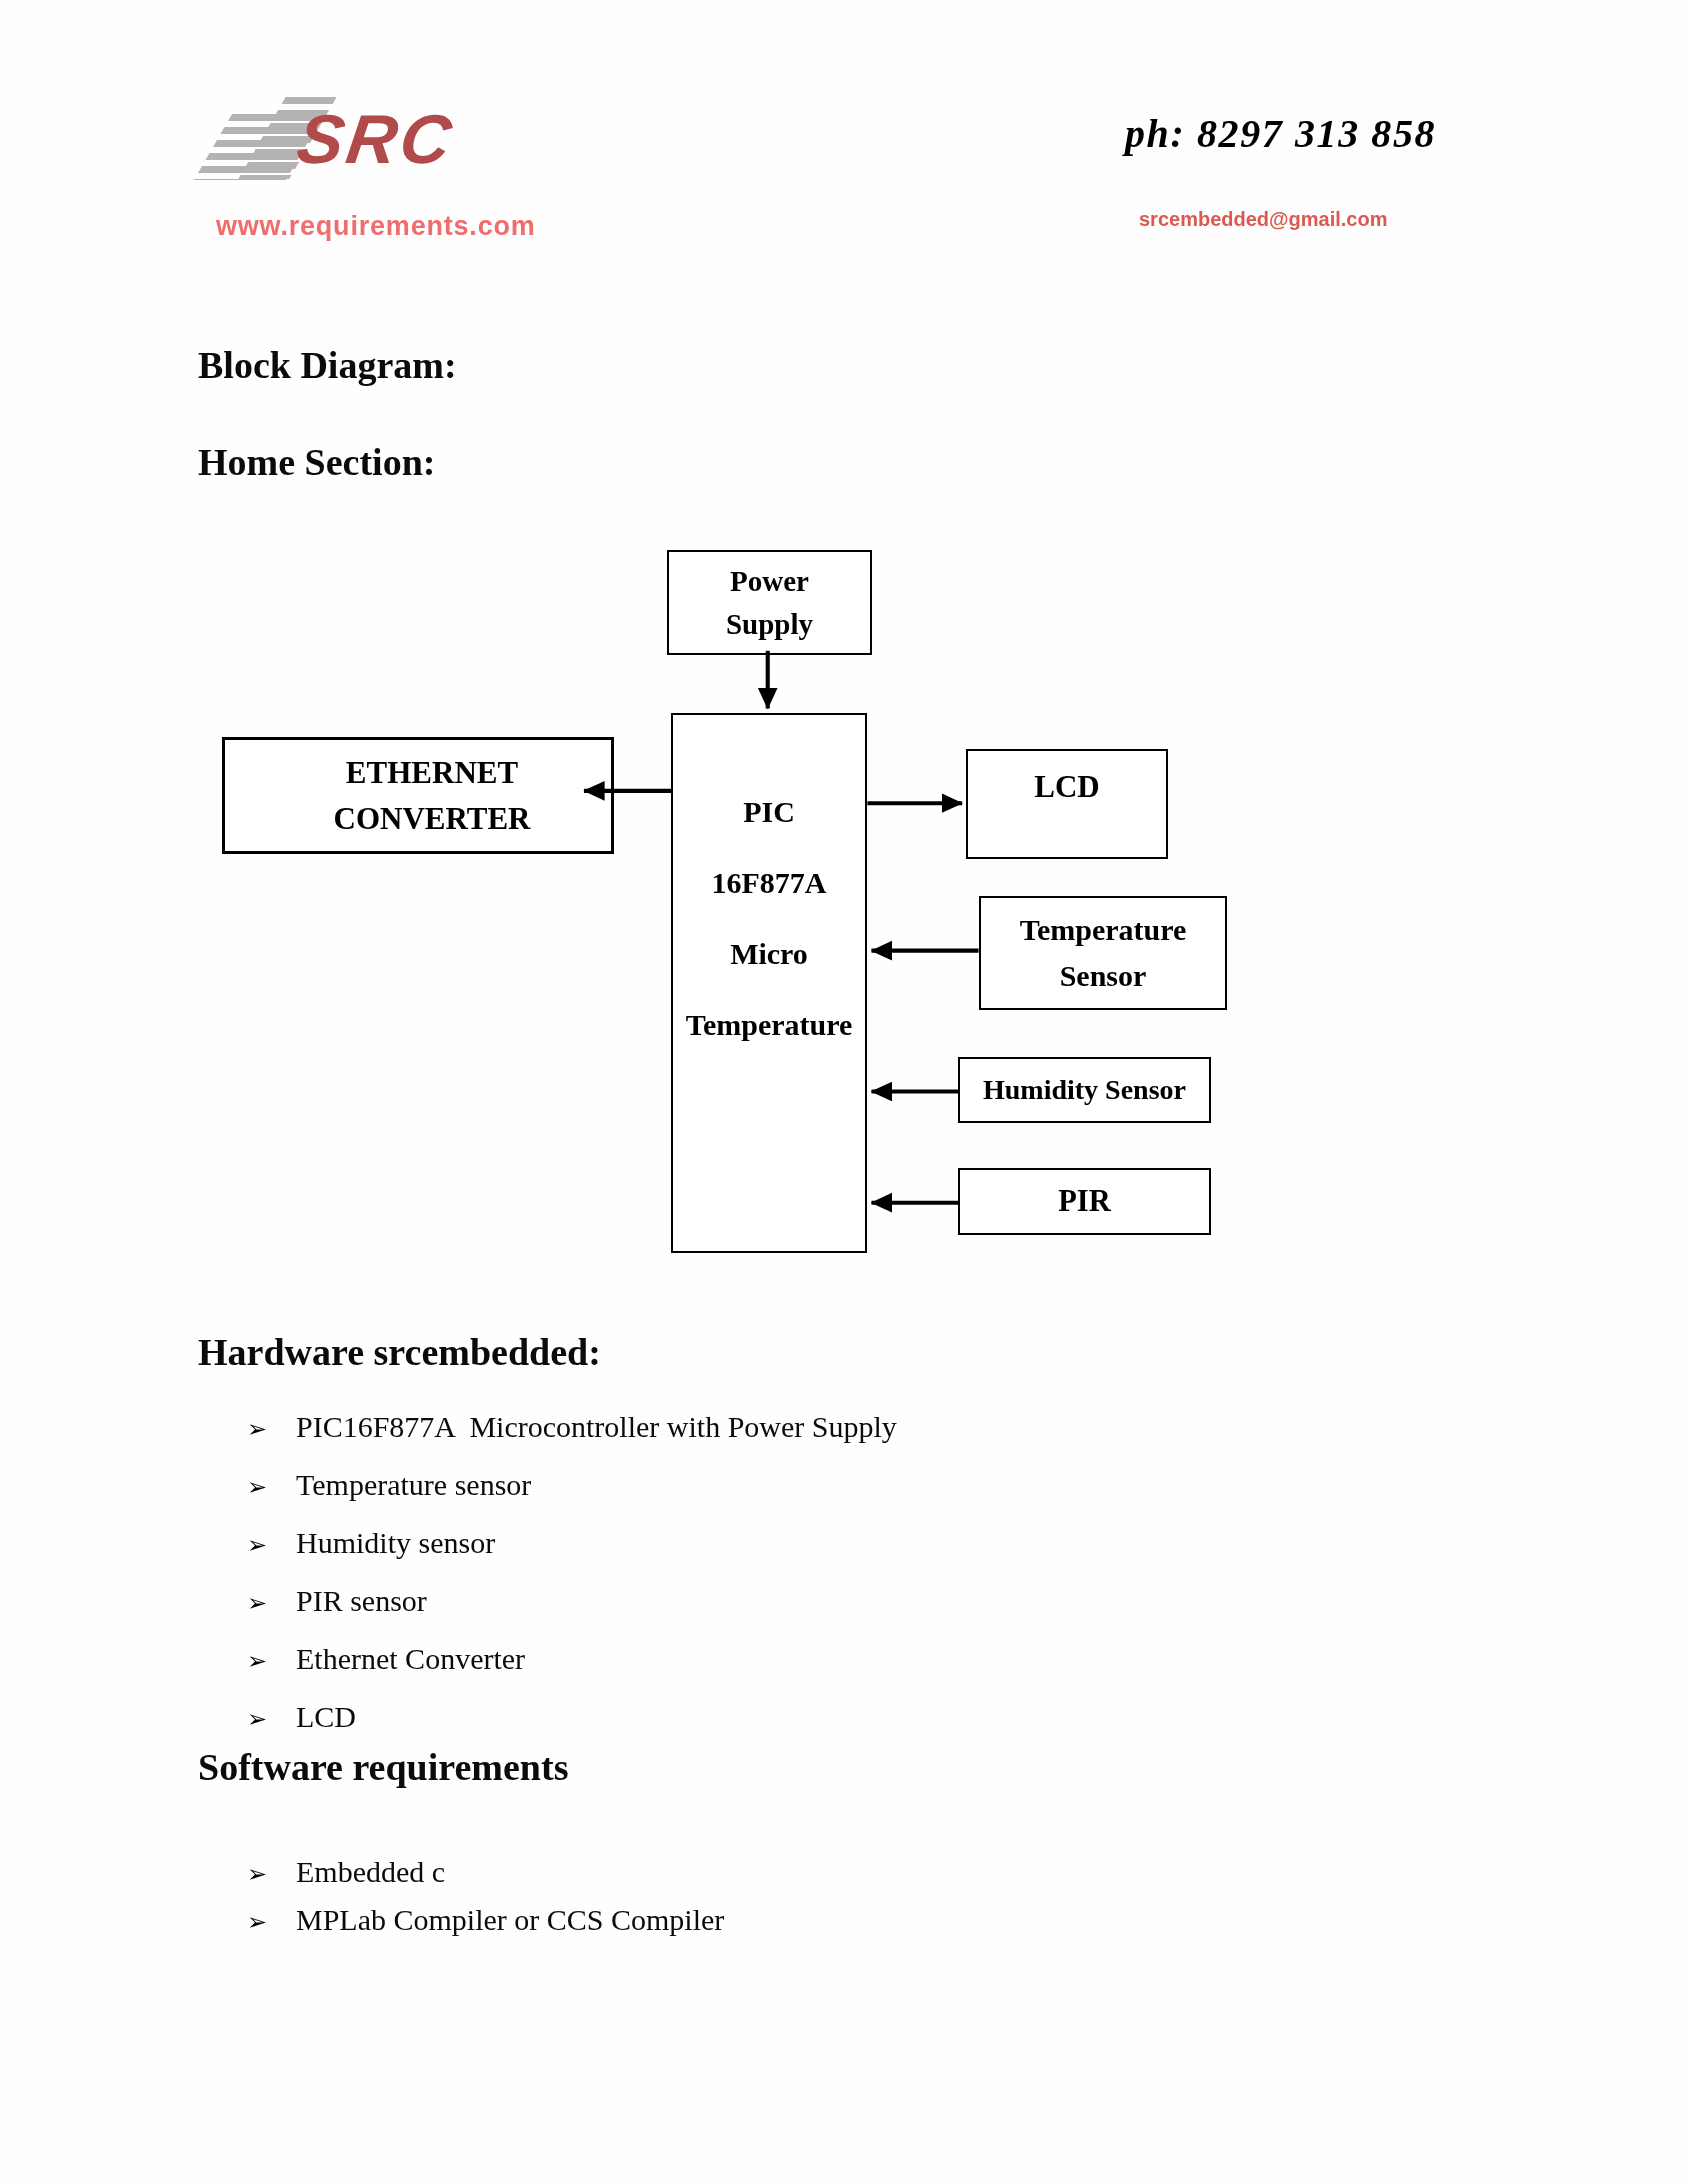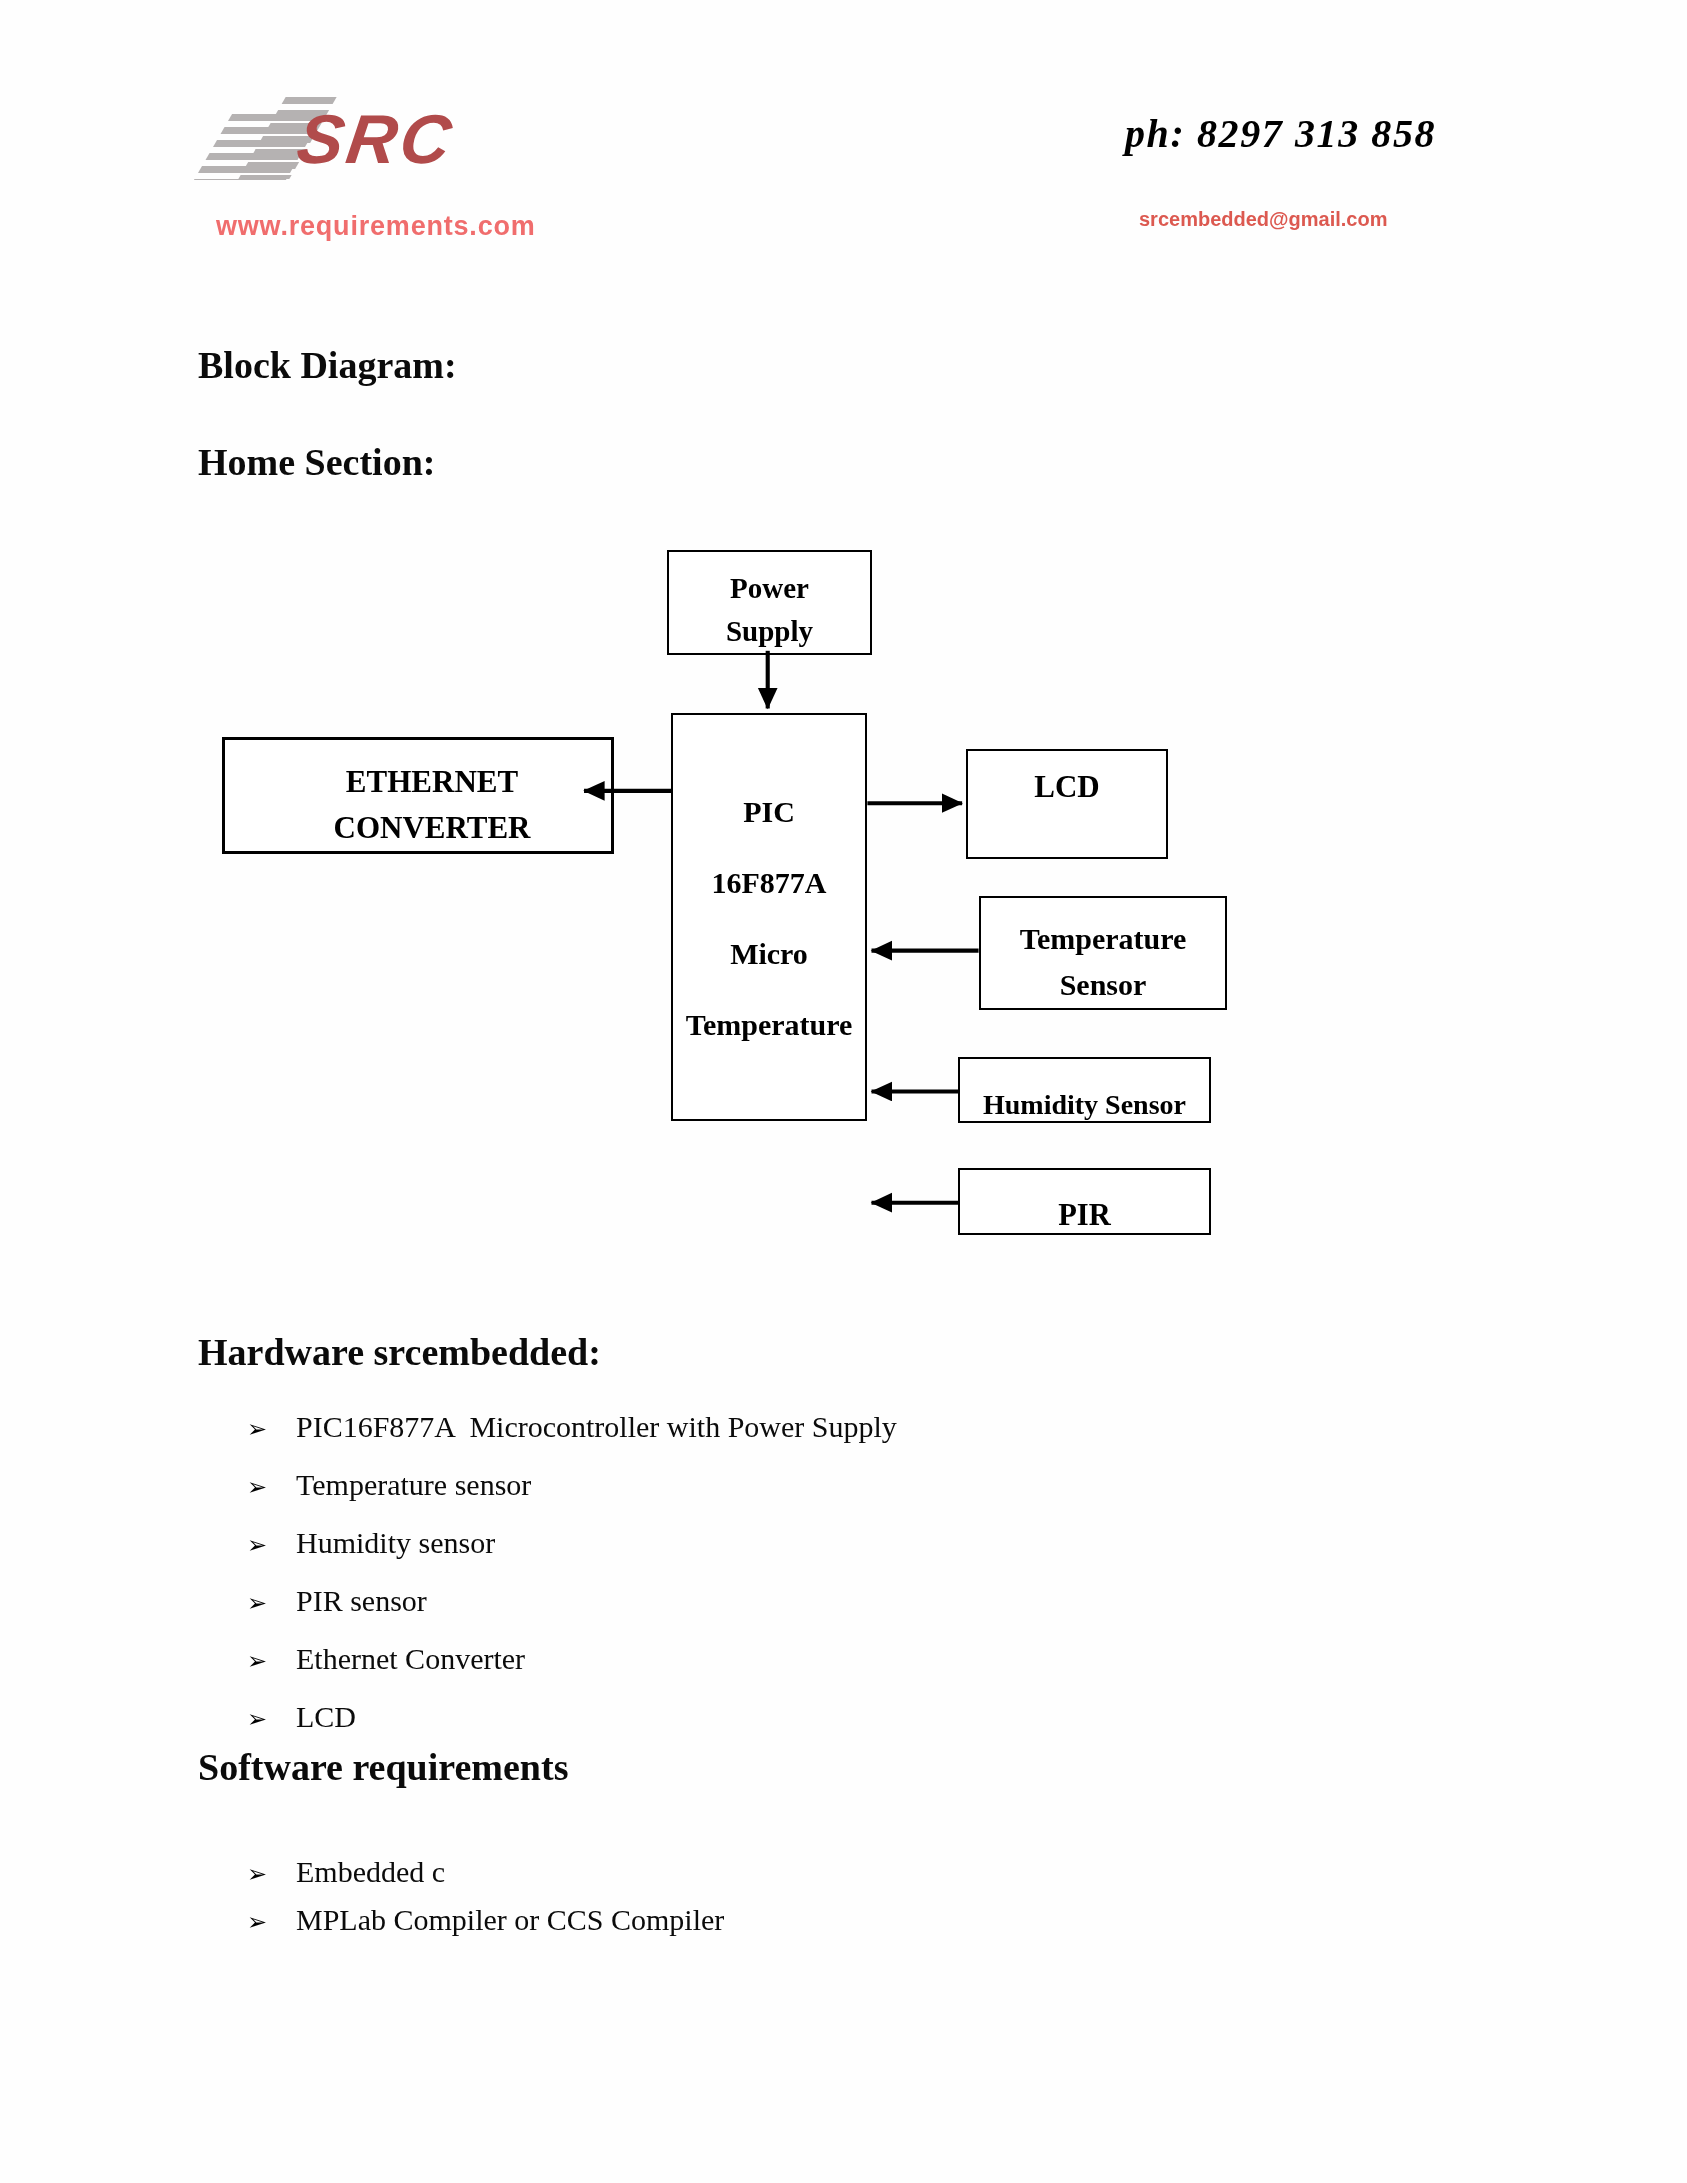--- a/index.html
+++ b/index.html
@@ -32,26 +32,26 @@
     font-family:"Liberation Sans","DejaVu Sans",sans-serif;
     font-weight:bold;font-size:20px;color:#dc5950;
   }
 
   
   .heading{font-weight:bold;font-size:38px;line-height:46px;white-space:pre;}
 
   
   .box{
     position:absolute;background:#fff;border:2.5px solid #000;
-    display:flex;flex-direction:column;align-items:center;justify-content:flex-end;
+    display:flex;flex-direction:column;align-items:center;justify-content:center;
     font-weight:bold;text-align:center;color:#000;
   }
   .box span{display:block;}
   #box-power{left:667px;top:550px;width:201px;height:101px;font-size:29px;line-height:43px;}
-  #box-pic{left:671px;top:713px;width:196px;height:408px;
+  #box-pic{left:671px;top:713px;width:196px;height:540px;
     justify-content:flex-start;padding-top:79px;box-sizing:border-box;font-size:30px;line-height:36px;}
   #box-pic span{margin-bottom:35px;}
   #box-ethernet{left:222px;top:737px;width:358px;height:111px;border-width:3.3px;font-size:31px;line-height:46px;padding-left:28px;}
   #box-lcd{left:966px;top:749px;width:202px;height:110px;justify-content:flex-start;
     padding-top:18px;box-sizing:border-box;font-size:31px;line-height:36px;}
   #box-temperature{left:979px;top:896px;width:244px;height:110px;font-size:30px;line-height:46px;}
   #box-humidity{left:958px;top:1057px;width:249px;height:62px;font-size:28px;}
   #box-pir{left:958px;top:1168px;width:249px;height:63px;font-size:30.5px;}
   #arrows{position:absolute;left:0;top:0;pointer-events:none;}
   #arrows line{stroke:#000;stroke-width:5px;}

